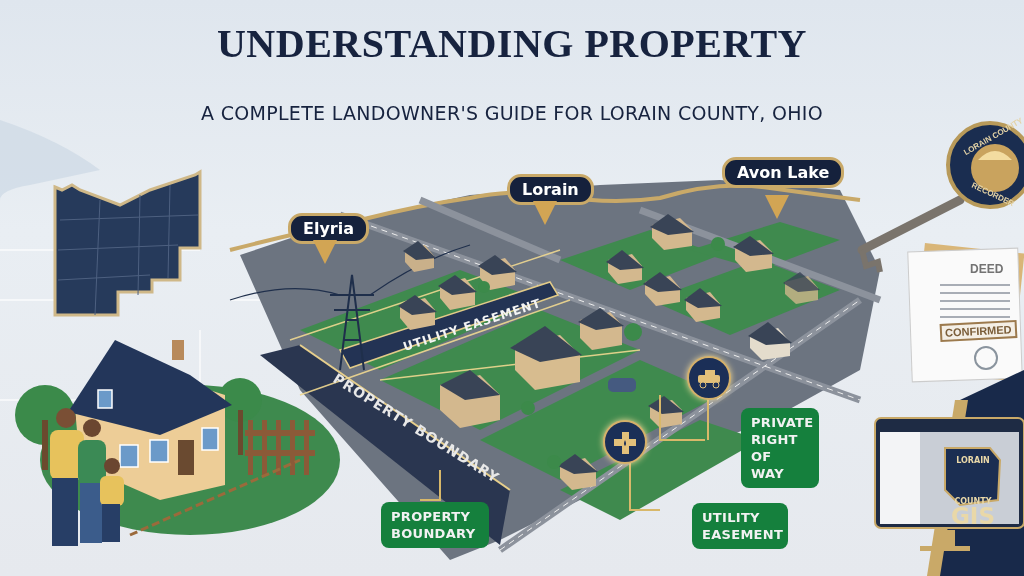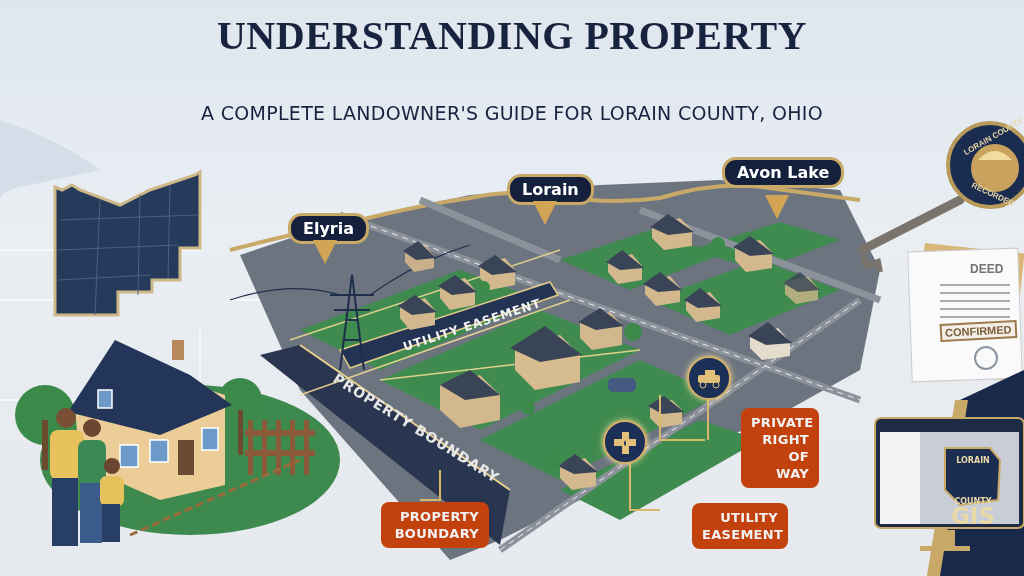--- a/index.html
+++ b/index.html
@@ -1,30 +1,30 @@
 <!DOCTYPE html>
 <html><head>
 <meta charset="utf-8">
 <style>
   html,body{margin:0;padding:0;}
   body{width:1024px;height:576px;overflow:hidden;position:relative;
     background:linear-gradient(180deg,#dfe6ee 0%,#e9eef3 40%,#e6e9ee 100%);
     font-family:"Liberation Sans",sans-serif;}
   .bgmap{position:absolute;inset:0;}
-  .title{position:absolute;left:0;right:0;top:14px;text-align:center;
+  .title{position:absolute;left:0;right:0;top:22px;text-align:center;
     font-family:"Liberation Serif","DejaVu Serif",serif;font-weight:bold;color:#17233f;
     font-size:40px;line-height:44px;letter-spacing:0.5px;}
   .subtitle{position:absolute;left:0;right:0;top:102px;text-align:center;
     font-family:"DejaVu Sans",sans-serif;color:#17233f;font-size:19px;letter-spacing:0.3px;}
   .pin{position:absolute;background:#15213c;color:#fff;border:3px solid #c9a968;
     border-radius:14px;padding:3px 12px;font-weight:bold;font-size:16px;font-family:"DejaVu Sans",sans-serif;}
   .pin-tail{position:absolute;width:0;height:0;border-left:12px solid transparent;
     border-right:12px solid transparent;border-top:24px solid #d2a554;}
-  .callout{position:absolute;background:#c2410c;color:#f2f2f2;border-radius:8px;
-    font-weight:bold;font-family:"DejaVu Sans",sans-serif;font-size:13px;text-align:right;
+  .callout{position:absolute;background:#15803d;color:#f2f2f2;border-radius:8px;
+    font-weight:bold;font-family:"DejaVu Sans",sans-serif;font-size:13px;text-align:left;
     line-height:17px;padding:6px 10px;letter-spacing:0.3px;}
   .band-label{position:absolute;color:#f4f4f4;font-weight:bold;font-family:"DejaVu Sans",sans-serif;
     font-size:13px;letter-spacing:1px;white-space:nowrap;}
   .circle-icon{position:absolute;width:40px;height:40px;border-radius:50%;background:#1b2f57;
     border:2px solid #d4b06a;box-shadow:0 0 6px #f3dc9a;}
   .gis-text{position:absolute;color:#e9d8a8;font-weight:bold;text-align:center;font-family:"DejaVu Sans",sans-serif;}
 </style>
 </head>
 <body>
 

